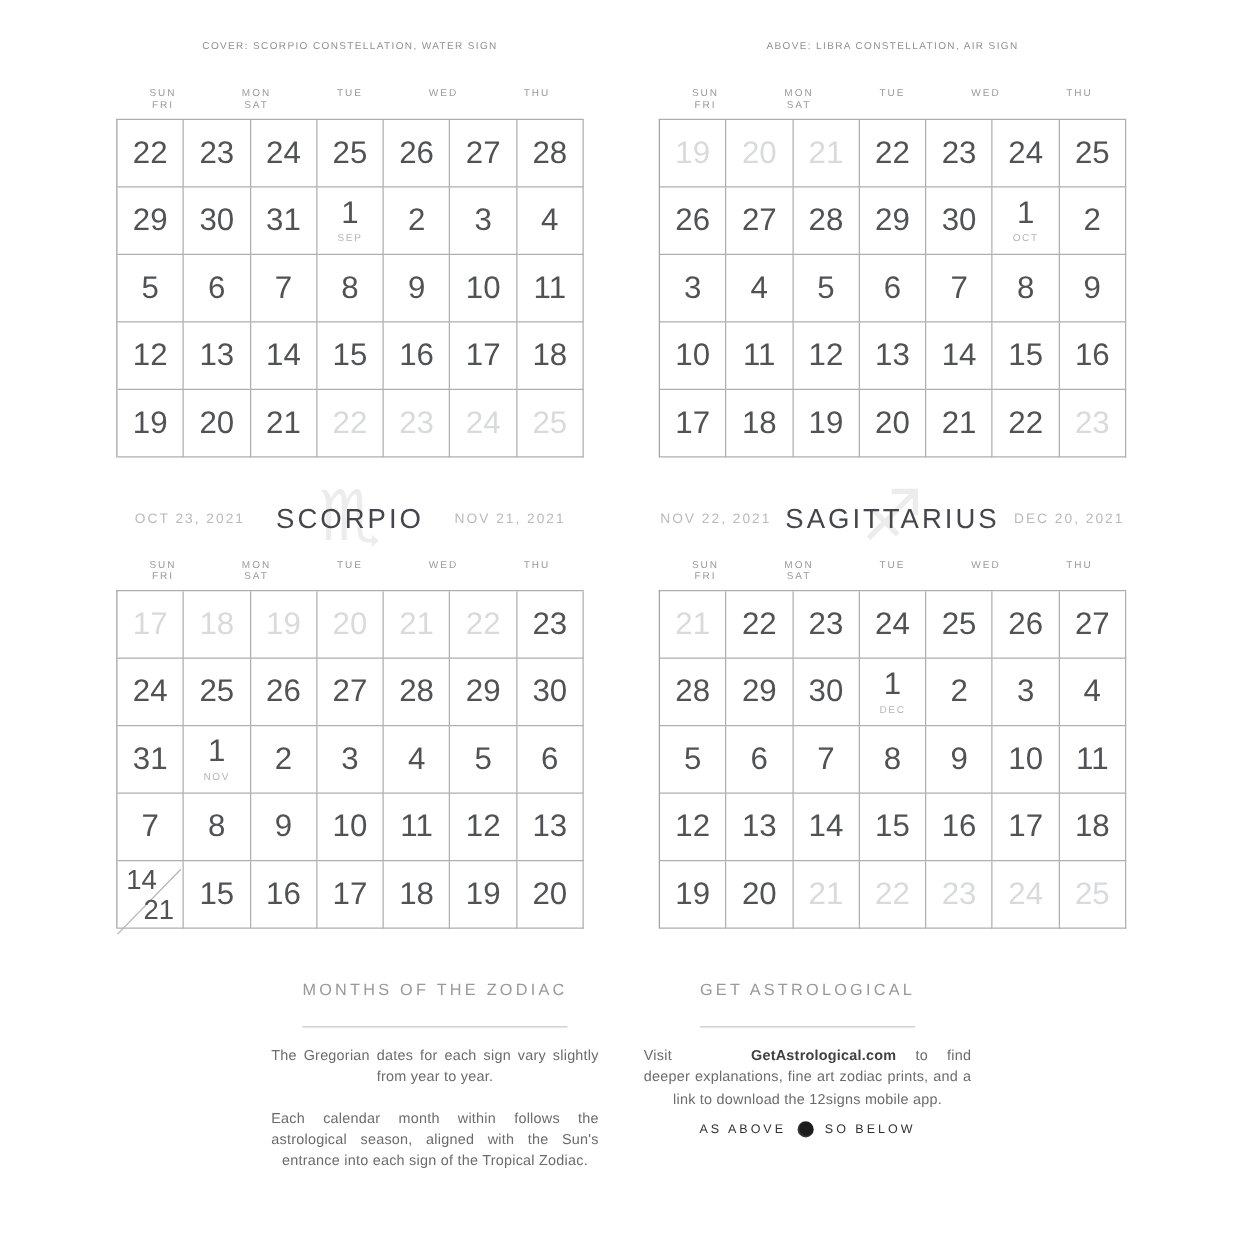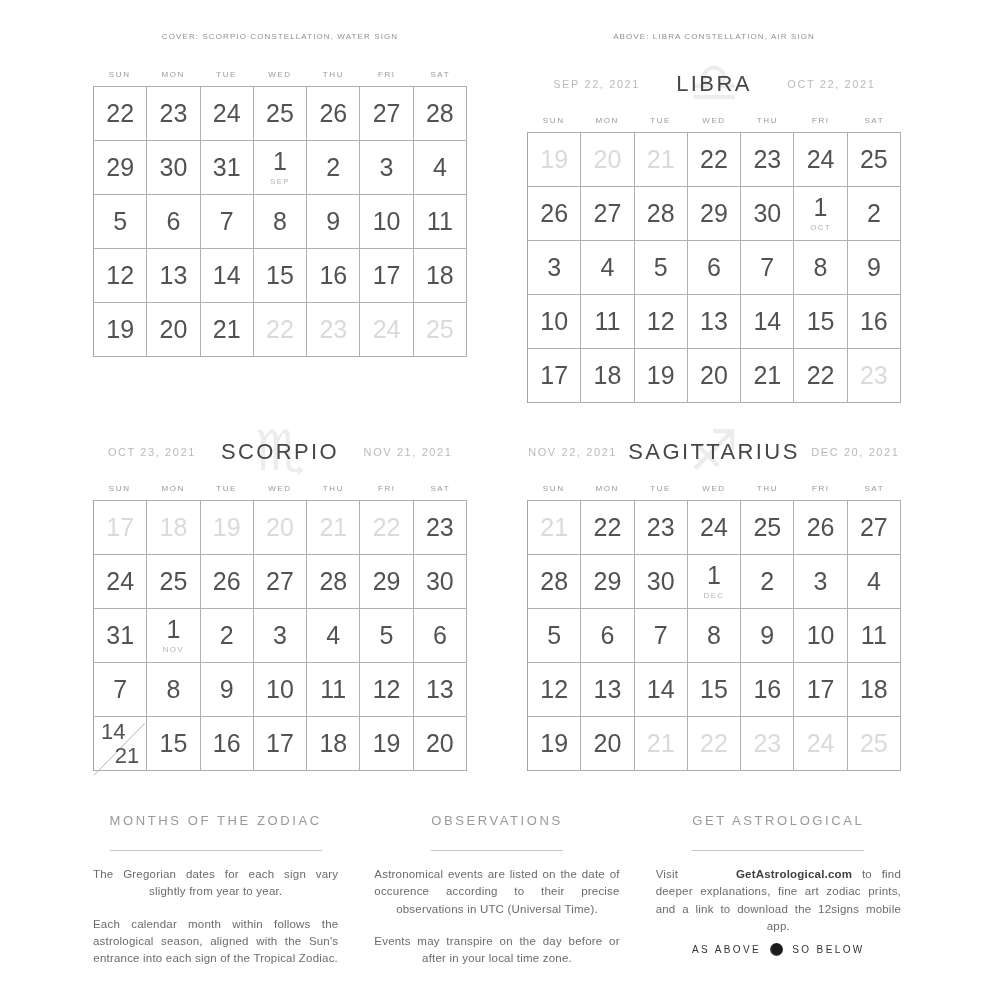--- a/index.html
+++ b/index.html
@@ -22,21 +22,21 @@
   .cal-header{position:relative;height:46px;display:flex;align-items:center;}
   .cal-date{flex:1;text-align:center;font-size:11px;letter-spacing:1.6px;color:#b9babc;white-space:nowrap;}
   .cal-title-wrap{flex:none;position:relative;text-align:center;padding:0 10px;}
   .cal-glyph{
     position:absolute;left:50%;top:50%;transform:translate(-50%,-52%);
     font-family:"DejaVu Sans", sans-serif;font-size:56px;line-height:1;
     color:rgba(70,70,75,0.10);pointer-events:none;
   }
   .cal-title{position:relative;font-size:22px;letter-spacing:2.4px;color:#45464a;font-weight:400;white-space:nowrap;}
 
-  .weekday-row{display:grid;grid-template-columns:repeat(7,1fr);margin:9px 0 7px;}
+  .weekday-row{display:grid;grid-template-columns:repeat(5,1fr);margin:9px 0 7px;}
   .weekday{text-align:center;font-size:8px;letter-spacing:1.6px;color:#98999b;}
 
   .date-grid{
     display:grid;grid-template-columns:repeat(7,1fr);grid-auto-rows:54px;
     border-top:1px solid #aeafb1;border-left:1px solid #a3a3a3;
   }
   .cell{
     position:relative;border-right:1px solid #aeafb1;border-bottom:1px solid #aeafb1;
     display:flex;flex-direction:column;align-items:center;justify-content:center;
   }
@@ -190,28 +190,20 @@
             <div class="cell muted">
               <span class="num">24</span>
             </div>
             <div class="cell muted">
               <span class="num">25</span>
             </div>
           </div>
   </div>
 
   <div class="cal-block">
-    <div class="cal-header">
-      <div class="cal-date cal-start">SEP 22, 2021</div>
-      <div class="cal-title-wrap">
-        <span class="cal-glyph">♎</span>
-        <span class="cal-title">LIBRA</span>
-      </div>
-      <div class="cal-date cal-end">OCT 22, 2021</div>
-    </div>
     <div class="weekday-row">
             <div class="weekday">SUN</div>
             <div class="weekday">MON</div>
             <div class="weekday">TUE</div>
             <div class="weekday">WED</div>
             <div class="weekday">THU</div>
             <div class="weekday">FRI</div>
             <div class="weekday">SAT</div>
           </div>
     <div class="date-grid">
@@ -587,27 +579,20 @@
 
     <div class="footer">
       <div class="fcol">
         <div class="fhead-wrap">
           <span class="fhead">MONTHS OF THE ZODIAC</span>
         </div>
         <p>The Gregorian dates for each sign vary slightly from year to year.</p>
         <p>Each calendar month within follows the astrological season, aligned with the Sun's entrance into each sign of the Tropical Zodiac.</p>
       </div>
 
-      <div class="fcol">
-        <div class="fhead-wrap">
-          <span class="fhead">OBSERVATIONS</span>
-        </div>
-        <p>Astronomical events are listed on the date of occurence according to their precise observations in UTC  (Universal Time).</p>
-        <p>Events may transpire on the day before or after in your local time zone.</p>
-      </div>
 
       <div class="fcol">
         <div class="fhead-wrap">
           <span class="fhead">GET ASTROLOGICAL</span>
         </div>
         <p><span>Visit </span><span class="visit-site">GetAstrological.com</span><span> to find deeper explanations, fine art zodiac prints, and a link to download the 12signs mobile app.</span></p>
         <div class="tagline">
           <span>AS ABOVE</span>
           <span class="eclipse-icon"></span>
           <span>SO BELOW</span>

